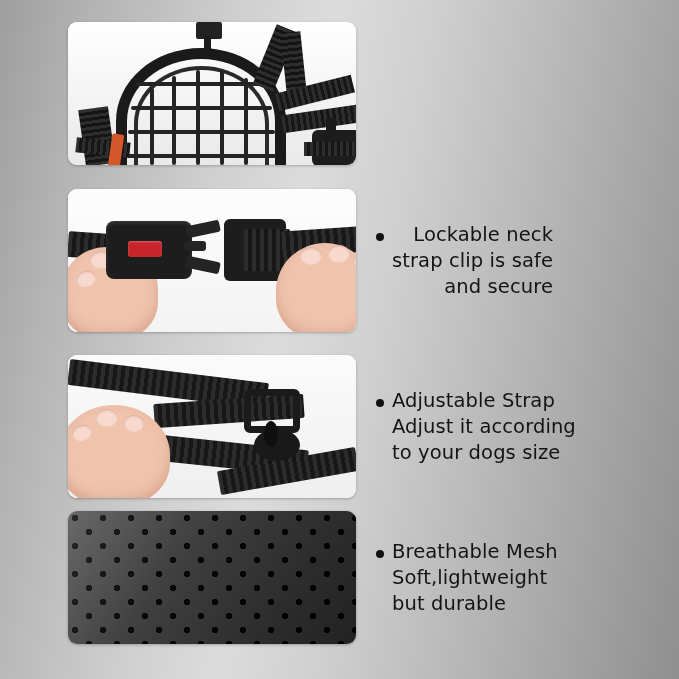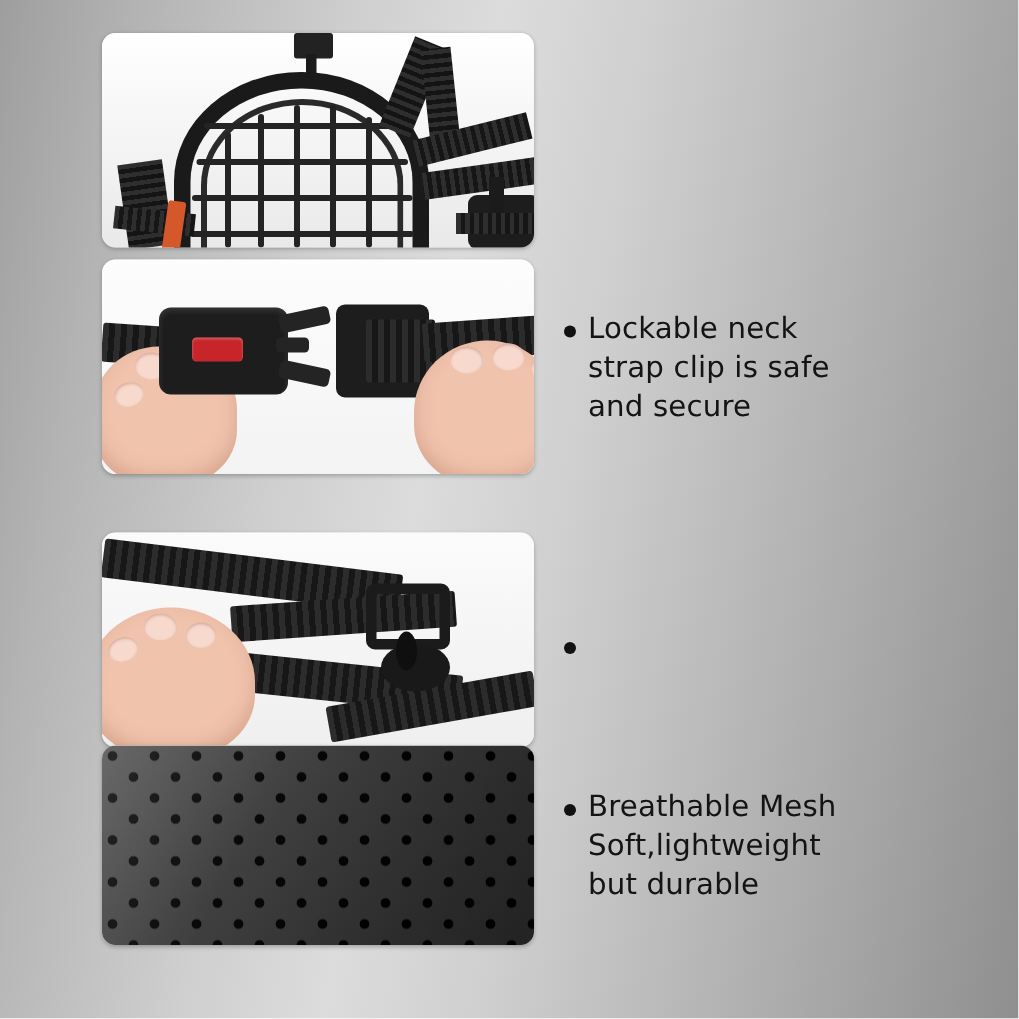--- a/index.html
+++ b/index.html
@@ -242,21 +242,21 @@
         <div class="weave" style="left:208px; top:62px; width:78px; height:18px; transform:rotate(-14deg);"></div>
         <div class="weave" style="left:214px; top:88px; width:76px; height:18px; transform:rotate(-8deg);"></div>
 
         <div class="buckle-female" style="left:244px; top:108px; width:48px; height:36px;"></div>
         <div class="weave" style="left:236px; top:120px; width:56px; height:14px;"></div>
         <div class="strap-v" style="left:258px; top:96px; width:10px; height:24px;"></div>
       </div>
     </div>
   </div>
 
-  <div class="feature-row" style="top:173px; height:143px;">
+  <div class="feature-row" style="top:189px; height:143px;text-align:right;">
     <div class="photo" id="photo2" style="margin-left:68px; width:288px; height:143px;">
       <div class="photo-inner">
         <div class="bg"></div>
 
         <div class="webbing" style="left:0px; top:44px; width:58px; height:26px; transform:rotate(4deg);"></div>
 
         <div class="hand" style="left:-6px; top:58px; width:96px; height:92px; border-radius:46% 46% 40% 40%;"></div>
         <div class="nail" style="left:22px; top:62px; width:22px; height:18px;"></div>
         <div class="nail" style="left:48px; top:56px; width:22px; height:17px;"></div>
         <div class="nail" style="left:8px; top:82px; width:20px; height:16px; transform:rotate(-18deg);"></div>
@@ -302,24 +302,27 @@
         <div class="slider-knob" style="left:196px; top:66px; width:14px; height:26px; background:#0f0f0f;"></div>
 
         <div class="hand" style="left:-10px; top:50px; width:112px; height:100px;"></div>
         <div class="nail" style="left:28px; top:54px; width:22px; height:18px;"></div>
         <div class="nail" style="left:56px; top:60px; width:20px; height:17px;"></div>
         <div class="nail" style="left:4px; top:70px; width:20px; height:16px; transform:rotate(-20deg);"></div>
       </div>
     </div>
     <div class="caption" style="padding-left:20px;">
       <div class="bullet"></div>
+      <div class="caption-text">Adjustable Strap
+Adjust it according
+to your dogs size</div>
     </div>
   </div>
 
-  <div class="feature-row" style="top:497px; height:133px;">
+  <div class="feature-row" style="top:511px; height:133px;">
     <div class="photo" id="photo4" style="margin-left:68px; width:288px; height:133px;">
       <div class="photo-inner">
         <div class="bg"></div>
         <div class="mesh-sheen"></div>
       </div>
     </div>
     <div class="caption" style="padding-left:20px; align-self:center;">
       <div class="bullet"></div>
       <div class="caption-text">Breathable Mesh
 Soft,lightweight

